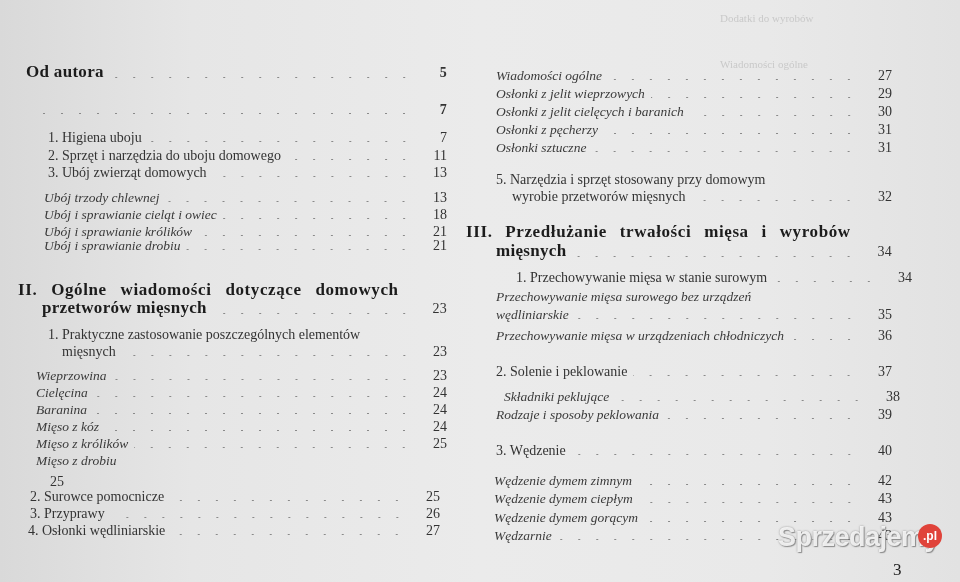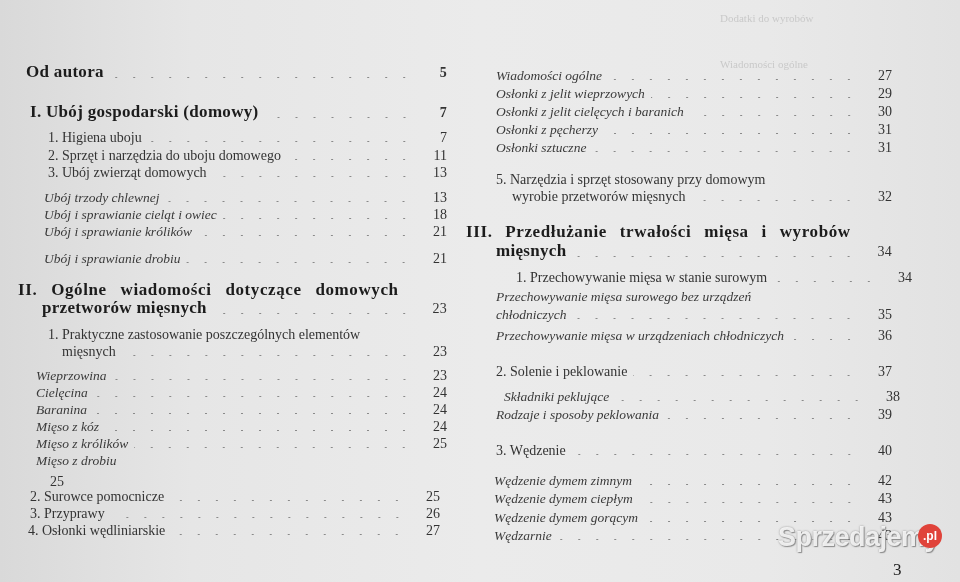--- a/index.html
+++ b/index.html
@@ -45,21 +45,20 @@
   <div class="ghost" style="left:720px;top:58px;">Wiadomości ogólne</div>
 
   <div>
     <div class="entry bold" style="left:26px;top:62px;width:421px;">
       <span class="label">Od autora</span>
       <span class="dots"></span>
       <span class="page num">5</span>
     </div>
 
     <div class="entry bold" style="left:30px;top:102px;width:417px;">
-      <span class="label">I. Ubój gospodarski (domowy)</span>
       <span class="dots"></span>
       <span class="page num">7</span>
     </div>
 
     <div class="entry num" style="left:48px;top:130px;width:399px;">
       <span class="label">1. Higiena uboju</span>
       <span class="dots"></span>
       <span class="page">7</span>
     </div>
     <div class="entry num" style="left:48px;top:148px;width:399px;">
@@ -81,21 +80,21 @@
     <div class="entry ital" style="left:44px;top:207px;width:403px;">
       <span class="label">Ubój i sprawianie cieląt i owiec</span>
       <span class="dots"></span>
       <span class="page num" style="font-style:normal">18</span>
     </div>
     <div class="entry ital" style="left:44px;top:224px;width:403px;">
       <span class="label">Ubój i sprawianie królików</span>
       <span class="dots"></span>
       <span class="page num" style="font-style:normal">21</span>
     </div>
-    <div class="entry ital" style="left:44px;top:251px;width:403px;">
+    <div class="entry ital" style="left:44px;top:238px;width:403px;">
       <span class="label">Ubój i sprawianie drobiu</span>
       <span class="dots"></span>
       <span class="page num" style="font-style:normal">21</span>
     </div>
 
     <div class="bold-wrap" style="left:18px;top:280px;word-spacing:9px;">II. Ogólne wiadomości dotyczące domowych</div>
     <div class="entry bold" style="left:42px;top:298px;width:405px;">
       <span class="label">przetworów mięsnych</span>
       <span class="dots"></span>
       <span class="page num" style="font-weight:normal">23</span>
@@ -197,21 +196,21 @@
       <span class="page num" style="font-weight:normal">34</span>
     </div>
 
     <div class="entry num" style="left:496px;top:270px;width:396px;margin-left:20px;">
       <span class="label">1. Przechowywanie mięsa w stanie surowym</span>
       <span class="dots"></span>
       <span class="page">34</span>
     </div>
     <div class="ital-wrap" style="left:496px;top:289px;">Przechowywanie mięsa surowego bez urządzeń</div>
     <div class="entry ital" style="left:496px;top:307px;width:396px;">
-      <span class="label">chłodniczych</span>
+      <span class="label">wędliniarskie</span>
       <span class="dots"></span>
       <span class="page num" style="font-style:normal">35</span>
     </div>
     <div class="entry ital" style="left:496px;top:328px;width:396px;">
       <span class="label">Przechowywanie mięsa w urządzeniach chłodniczych</span>
       <span class="dots"></span>
       <span class="page num" style="font-style:normal">36</span>
     </div>
 
     <div class="entry num" style="left:496px;top:364px;width:396px;">

